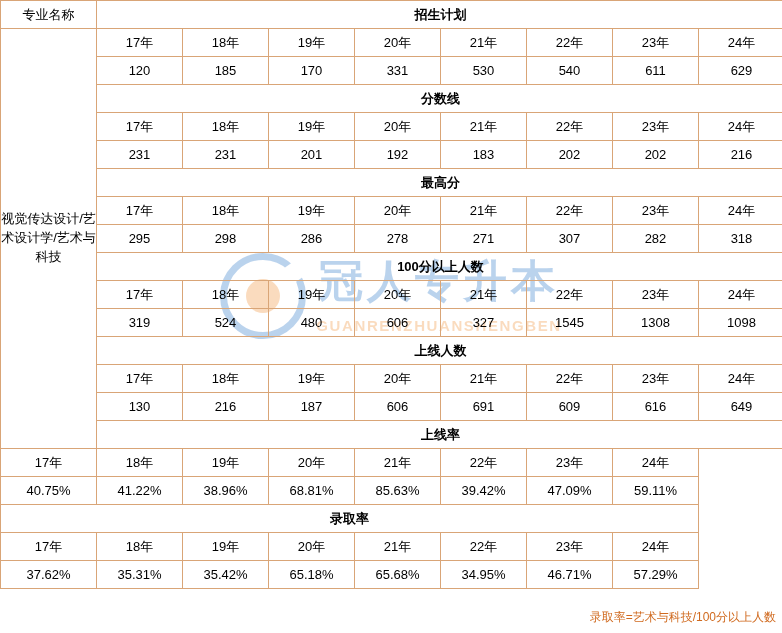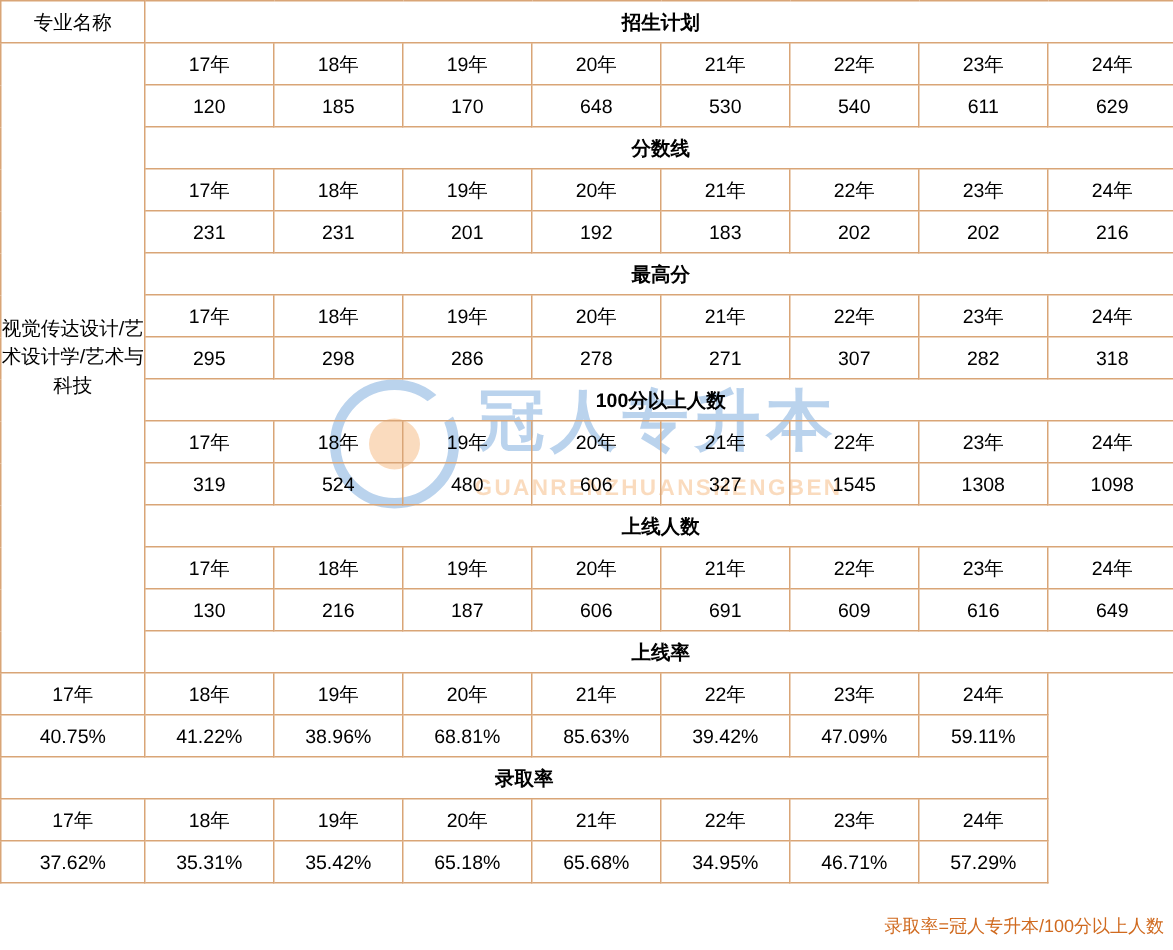--- a/index.html
+++ b/index.html
@@ -185,21 +185,21 @@
         <td class="yr">20年</td>
         <td class="yr">21年</td>
         <td class="yr">22年</td>
         <td class="yr">23年</td>
         <td class="yr">24年</td>
       </tr>
       <tr class="transparent">
         <td class="val">120</td>
         <td class="val">185</td>
         <td class="val">170</td>
-        <td class="val">648</td>
+        <td class="val">331</td>
         <td class="val">530</td>
         <td class="val">540</td>
         <td class="val">611</td>
         <td class="val">629</td>
       </tr>
 
       <tr>
         <td class="section" colspan="8">分数线</td>
       </tr>
       <tr>
@@ -339,16 +339,16 @@
         <td class="val">65.18%</td>
         <td class="val">65.68%</td>
         <td class="val">34.95%</td>
         <td class="val">46.71%</td>
         <td class="val">57.29%</td>
       </tr>
     </tbody>
   </table>
 
   <div id="notes">
-    <div>录取率=冠人专升本/100分以上人数</div>
+    <div>录取率=艺术与科技/100分以上人数</div>
   </div>
 
 </div>
 
 </body></html>

